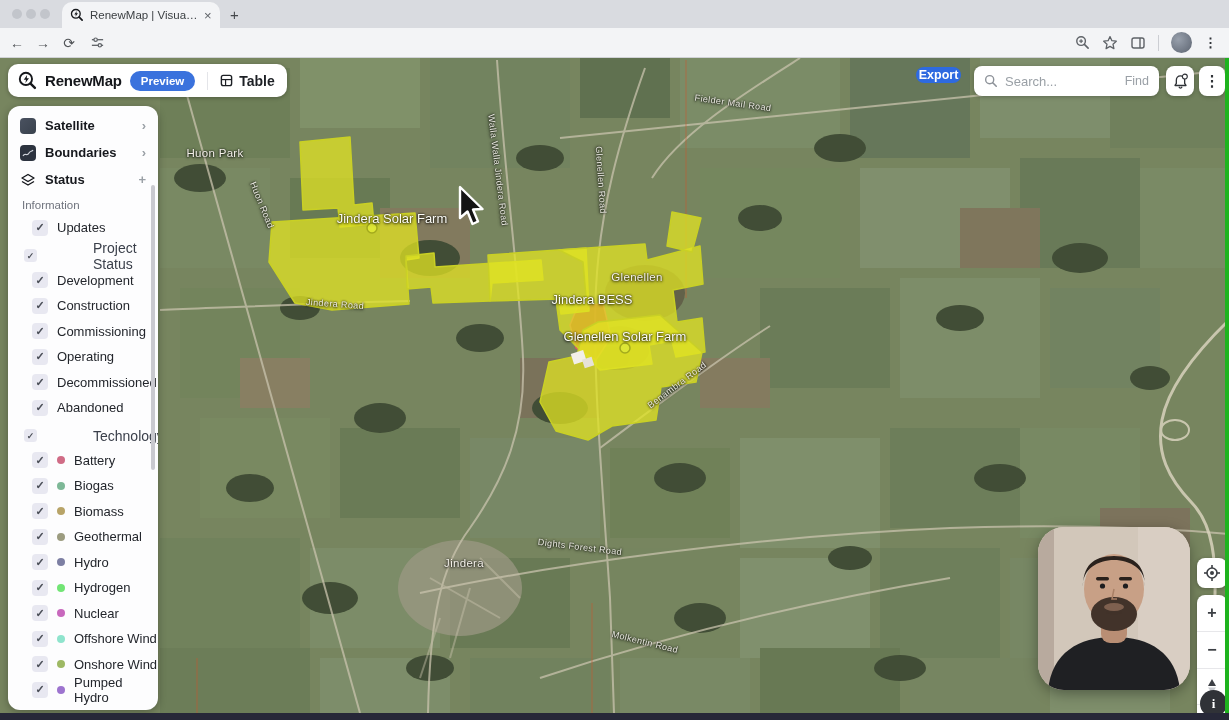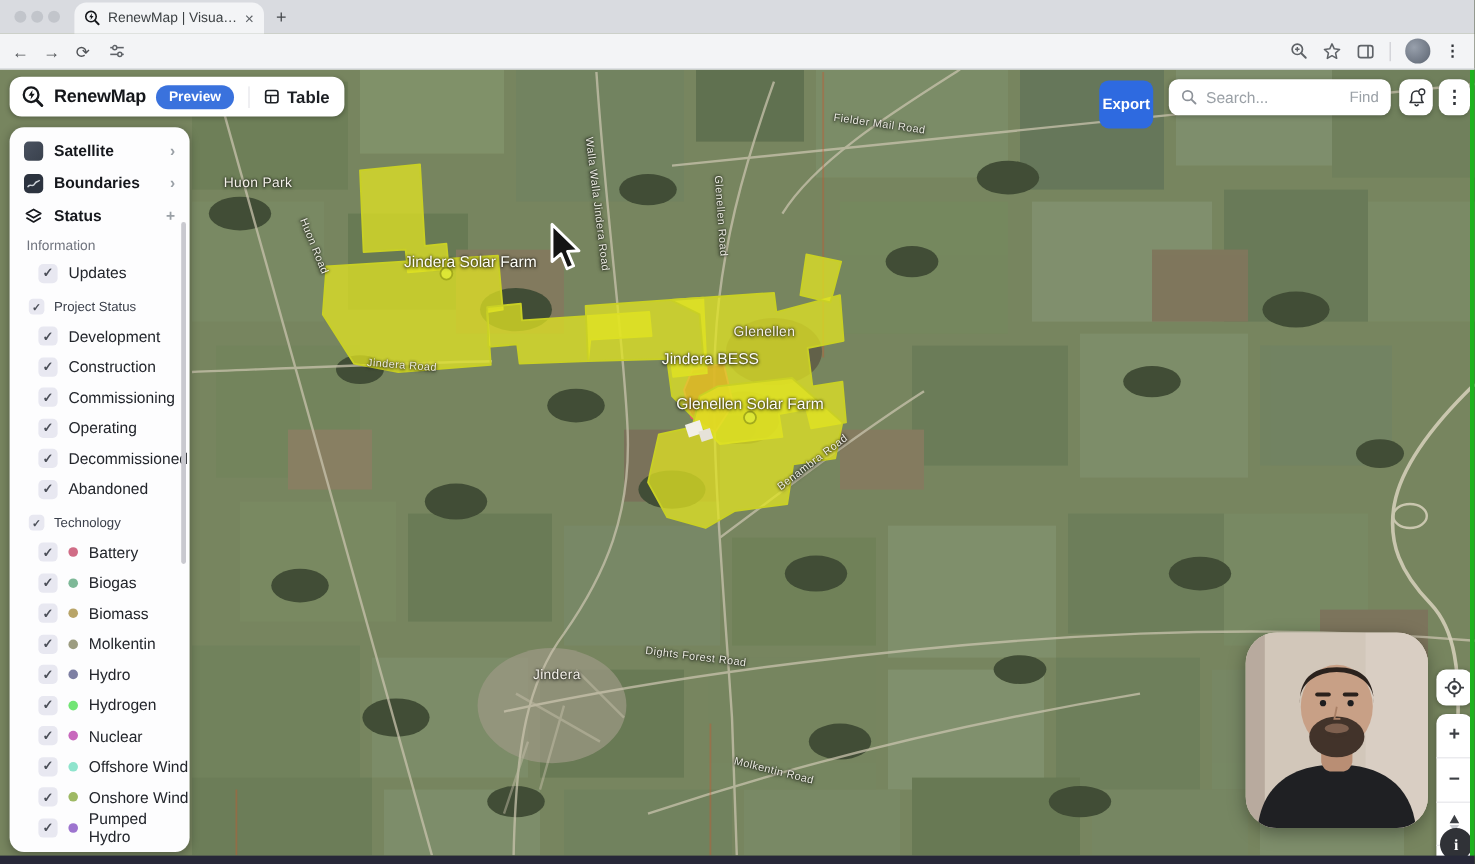--- a/index.html
+++ b/index.html
@@ -27,41 +27,41 @@
   .place-label { font-size:11.5px; letter-spacing:.3px; }
   .project-label { font-size:13px; font-weight:500; color:#fdfdf6; }
   .road-label { font-size:9px; color:rgba(250,248,240,.92); letter-spacing:.4px; }
 
   
   .brand-pill { position:absolute; left:8px; top:64px; height:33px; background:#fff; border-radius:10px; box-shadow:0 1px 4px rgba(0,0,0,.28); display:flex; align-items:center; padding:0 12px 0 10px; gap:8px; z-index:50; }
   .brand-name { font-size:15px; font-weight:700; color:#15171b; letter-spacing:-.2px; }
   .preview-badge { font-size:11.5px; font-weight:600; color:#fff; background:#3a72dd; border-radius:12px; padding:4px 11px; }
   .pill-sep { width:1px; height:18px; background:#e4e5e9; margin:0 4px; }
   .table-btn { display:flex; align-items:center; gap:6px; font-size:14px; font-weight:600; color:#1d2025; }
-  .export-btn { position:absolute; left:916px; top:67px; width:45px; height:40px; background:#2e6ae0; color:#fff; font-size:12.5px; font-weight:600; border:none; border-radius:8px; z-index:50; }
+  .export-btn { position:absolute; left:916px; top:67px; width:45px; height:16px; background:#2e6ae0; color:#fff; font-size:12.5px; font-weight:600; border:none; border-radius:8px; z-index:50; }
   .search-pill { position:absolute; left:974px; top:66px; width:185px; height:30px; background:#fff; border-radius:8px; box-shadow:0 1px 4px rgba(0,0,0,.25); display:flex; align-items:center; padding:0 10px; gap:7px; z-index:50; }
   .search-pill input { border:none; outline:none; background:transparent; flex:1; font-size:13px; color:#333; font-family:"Liberation Sans",sans-serif; min-width:0; }
   .search-pill input::placeholder { color:#9aa0a6; }
   .find-label { font-size:12.5px; color:#9aa0a6; }
   .sq-btn { position:absolute; top:66px; height:30px; background:#fff; border-radius:8px; box-shadow:0 1px 4px rgba(0,0,0,.25); display:flex; align-items:center; justify-content:center; z-index:50; }
   .dots-glyph { font-size:15px; font-weight:700; color:#2f3237; letter-spacing:0; }
 
   
   .sidebar { position:absolute; left:8px; top:106px; width:150px; height:604px; background:#fdfdfe; border-radius:12px; box-shadow:0 2px 8px rgba(0,0,0,.3); z-index:45; padding:6px 0 4px; overflow:hidden; }
   .side-row { display:flex; align-items:center; height:27px; padding:0 12px; gap:9px; }
   .side-row .lbl { font-size:13px; font-weight:600; color:#16181d; flex:1; }
   .side-row .tail { font-size:13px; color:#9aa0a6; font-weight:600; }
   .mini-sq { width:16px; height:16px; border-radius:4px; }
   .section-plain { font-size:11.5px; color:#70747e; padding:6px 2px 4px 14px; }
   .check-row { display:flex; align-items:center; height:25.5px; padding-left:24px; gap:9px; }
   .cbx { width:16px; height:16px; border-radius:4px; background:#e8e8f1; color:#4b4f58; font-size:11px; font-weight:700; display:flex; align-items:center; justify-content:center; flex:0 0 auto; }
   .check-row .lbl { font-size:13px; color:#23262c; }
   .sec-check-row { display:flex; align-items:center; height:24px; padding-left:16px; gap:8px; margin-top:3px; }
   .sec-check-row .cbx { width:13px; height:13px; font-size:9px; border-radius:3.5px; }
-  .sec-check-row .lbl { font-size:11px; color:#3a3f4a; }
+  .sec-check-row .lbl { font-size:14px; color:#3a3f4a;margin-left:48px; }
   .dot { width:8px; height:8px; border-radius:50%; flex:0 0 auto; }
   .side-scroll { position:absolute; right:3px; top:79px; width:4px; height:285px; border-radius:2px; background:#c9c9cf; }
 
   
   .ctl { position:absolute; background:#fff; box-shadow:0 1px 4px rgba(0,0,0,.3); z-index:46; }
   .ctl-geo { left:1197px; top:558px; width:30px; height:30px; border-radius:8px; display:flex; align-items:center; justify-content:center; }
   .ctl-stack { left:1197px; top:595px; width:30px; height:146px; border-radius:8px; display:flex; flex-direction:column; }
   .ctl-cell { flex:1; display:flex; align-items:center; justify-content:center; font-size:16px; font-weight:700; color:#3c3f44; border-bottom:1px solid #e7e7ea; }
   .ctl-cell:last-child { border-bottom:none; }
   .info-btn { position:absolute; left:1200px; top:690px; width:27px; height:27px; border-radius:50%; background:#303237; color:#fff; font-size:13px; font-weight:700; display:flex; align-items:center; justify-content:center; z-index:46; font-family:"Liberation Serif",serif; }
@@ -379,21 +379,21 @@
       <span class="lbl">Biogas</span>
     </div>
     <div class="check-row">
       <span class="cbx">✓</span>
       <span class="dot" style="background: rgb(184, 164, 104);"></span>
       <span class="lbl">Biomass</span>
     </div>
     <div class="check-row">
       <span class="cbx">✓</span>
       <span class="dot" style="background: rgb(156, 156, 128);"></span>
-      <span class="lbl">Molkentin</span>
+      <span class="lbl">Geothermal</span>
     </div>
     <div class="check-row">
       <span class="cbx">✓</span>
       <span class="dot" style="background: rgb(125, 127, 163);"></span>
       <span class="lbl">Hydro</span>
     </div>
     <div class="check-row">
       <span class="cbx">✓</span>
       <span class="dot" style="background: rgb(114, 229, 117);"></span>
       <span class="lbl">Hydrogen</span>

